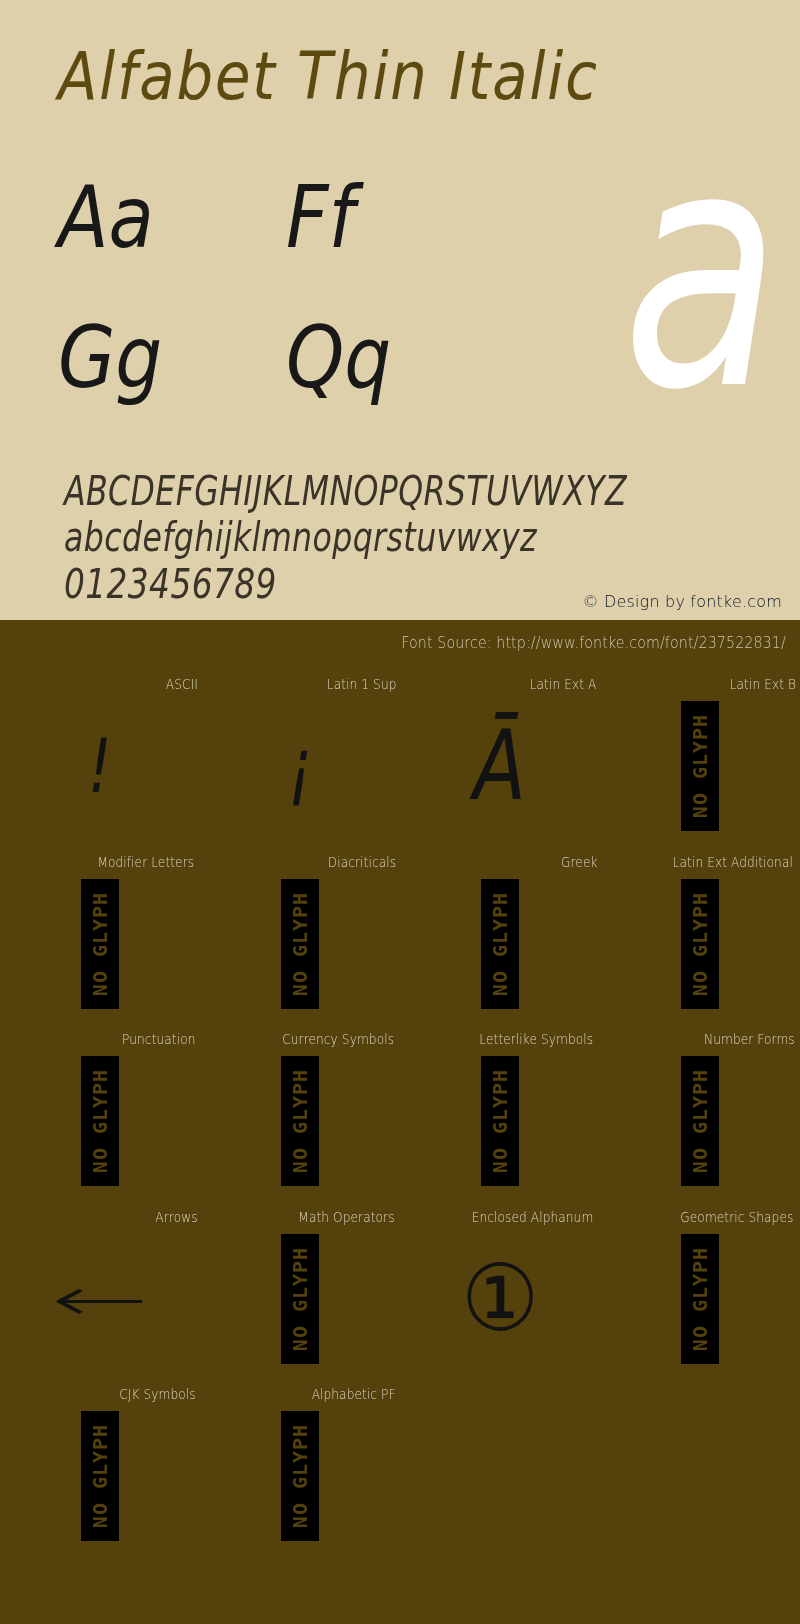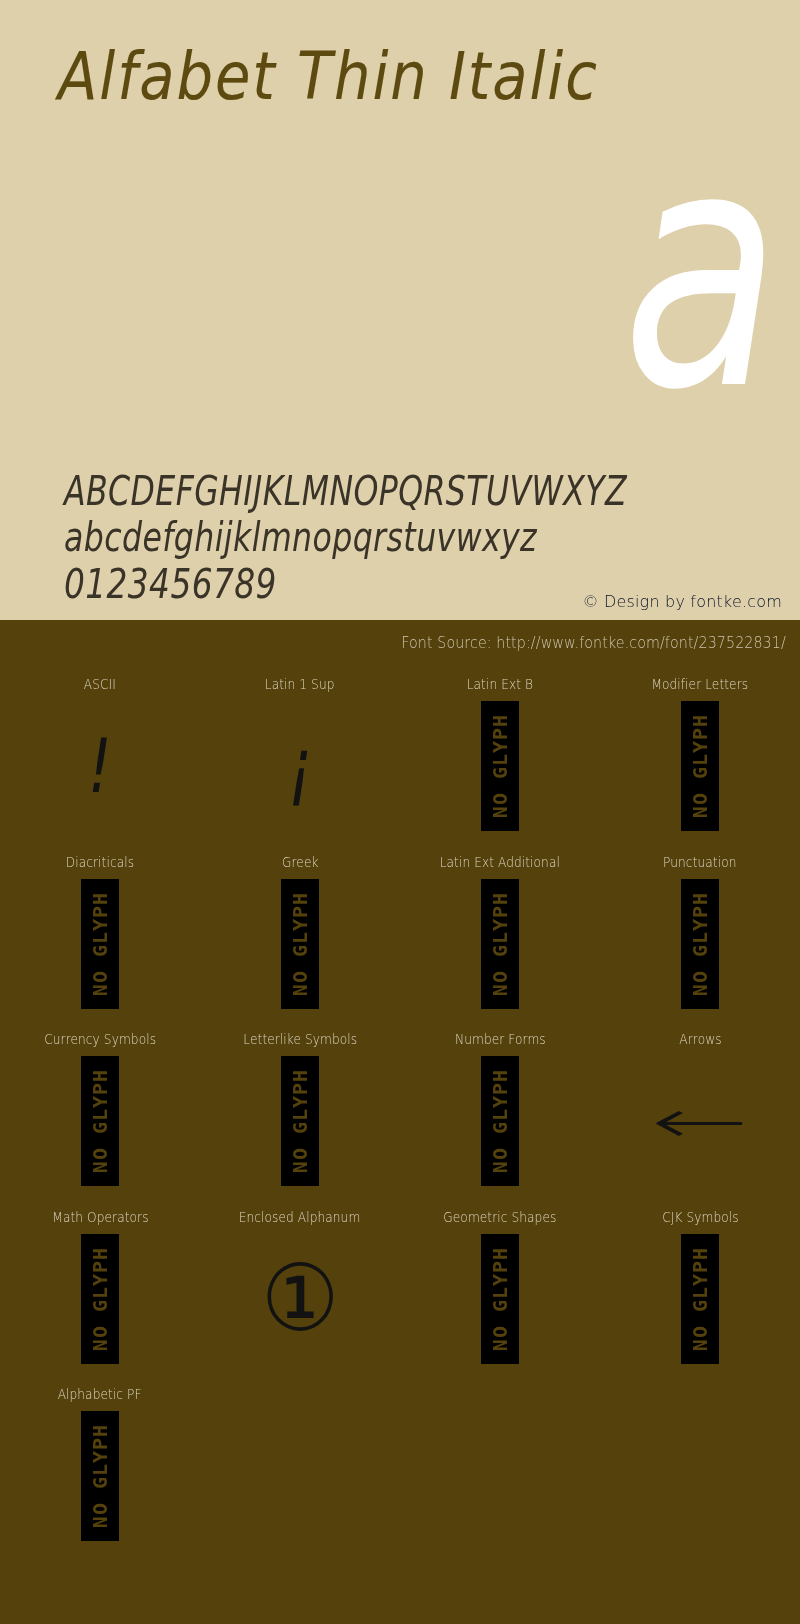--- a/index.html
+++ b/index.html
@@ -161,21 +161,21 @@
     top: 30px;
     width: 800px;
     display: grid;
     grid-template-columns: repeat(4, 1fr);
     grid-auto-rows: 177.5px;
   }
   .block-cell {
     position: relative;
     display: flex;
     flex-direction: column;
-    align-items: center;
+    align-items: flex-end;
   }
   .block-label {
     font-family: "DejaVu Sans", sans-serif;
     font-size: 13.5px;
     font-weight: 300;
     color: #ddd6c4;
     letter-spacing: 0.1px;
     white-space: nowrap;
     transform: scaleX(0.9);
     margin-top: 14px;
@@ -236,20 +236,30 @@
 </style>
 </head>
 <body>
 
 <div class="specimen-top">
 
   <div class="hero-glyph">a</div>
 
   <div class="font-title">Alfabet Thin Italic</div>
 
+  <div class="pair-grid">
+    <div class="pair-row">
+      <div class="pair-cell c1">Aa</div>
+      <div class="pair-cell c2">Ff</div>
+    </div>
+    <div class="pair-row">
+      <div class="pair-cell c1">Gg</div>
+      <div class="pair-cell c2">Qq</div>
+    </div>
+  </div>
 
   <div class="alphabet-block">
     <div class="alpha-line alpha-upper">ABCDEFGHIJKLMNOPQRSTUVWXYZ</div>
     <div class="alpha-line alpha-lower">abcdefghijklmnopqrstuvwxyz</div>
     <div class="alpha-line alpha-digits">0123456789</div>
   </div>
 
   <div class="credit">© Design by fontke.com</div>
 </div>
 
@@ -264,20 +274,26 @@
           <div class="glyph small">!</div>
         </div>
       </div>
       <div class="block-cell">
         <div class="block-label">Latin 1 Sup</div>
         <div class="block-glyph-area">
           <div class="glyph small">¡</div>
         </div>
       </div>
       <div class="block-cell">
+        <div class="block-label">Latin Ext A</div>
+        <div class="block-glyph-area">
+          <div class="glyph">Ā</div>
+        </div>
+      </div>
+      <div class="block-cell">
         <div class="block-label">Latin Ext B</div>
         <div class="block-glyph-area">
           <div class="no-glyph">
             <span class="no-glyph-text">NO GLYPH</span>
           </div>
         </div>
       </div>
       <div class="block-cell">
         <div class="block-label">Modifier Letters</div>
         <div class="block-glyph-area">

